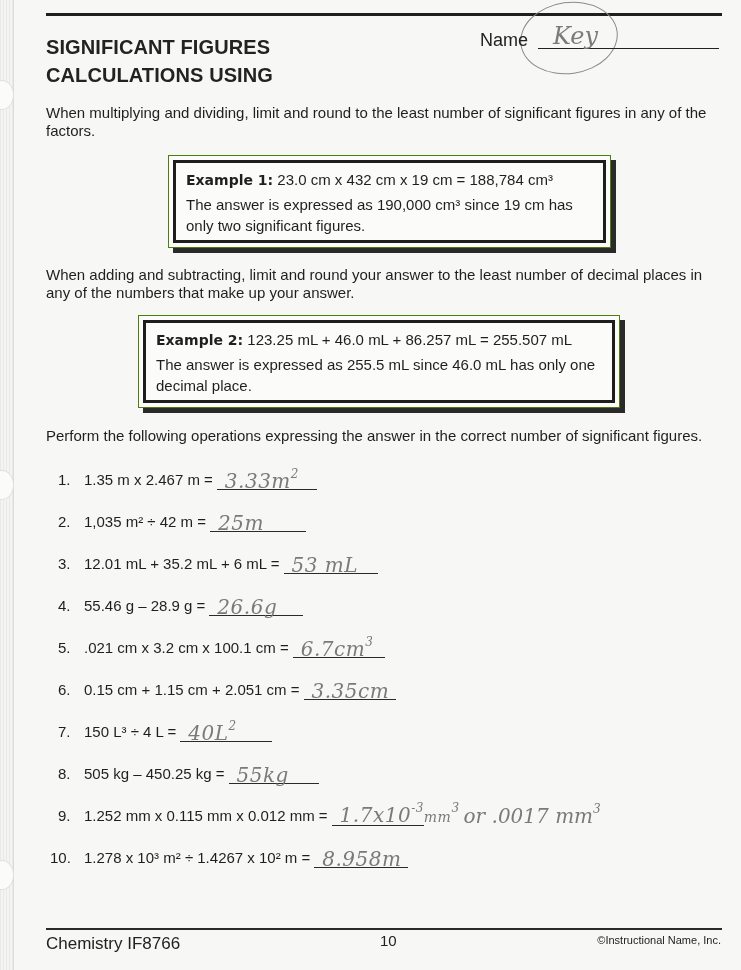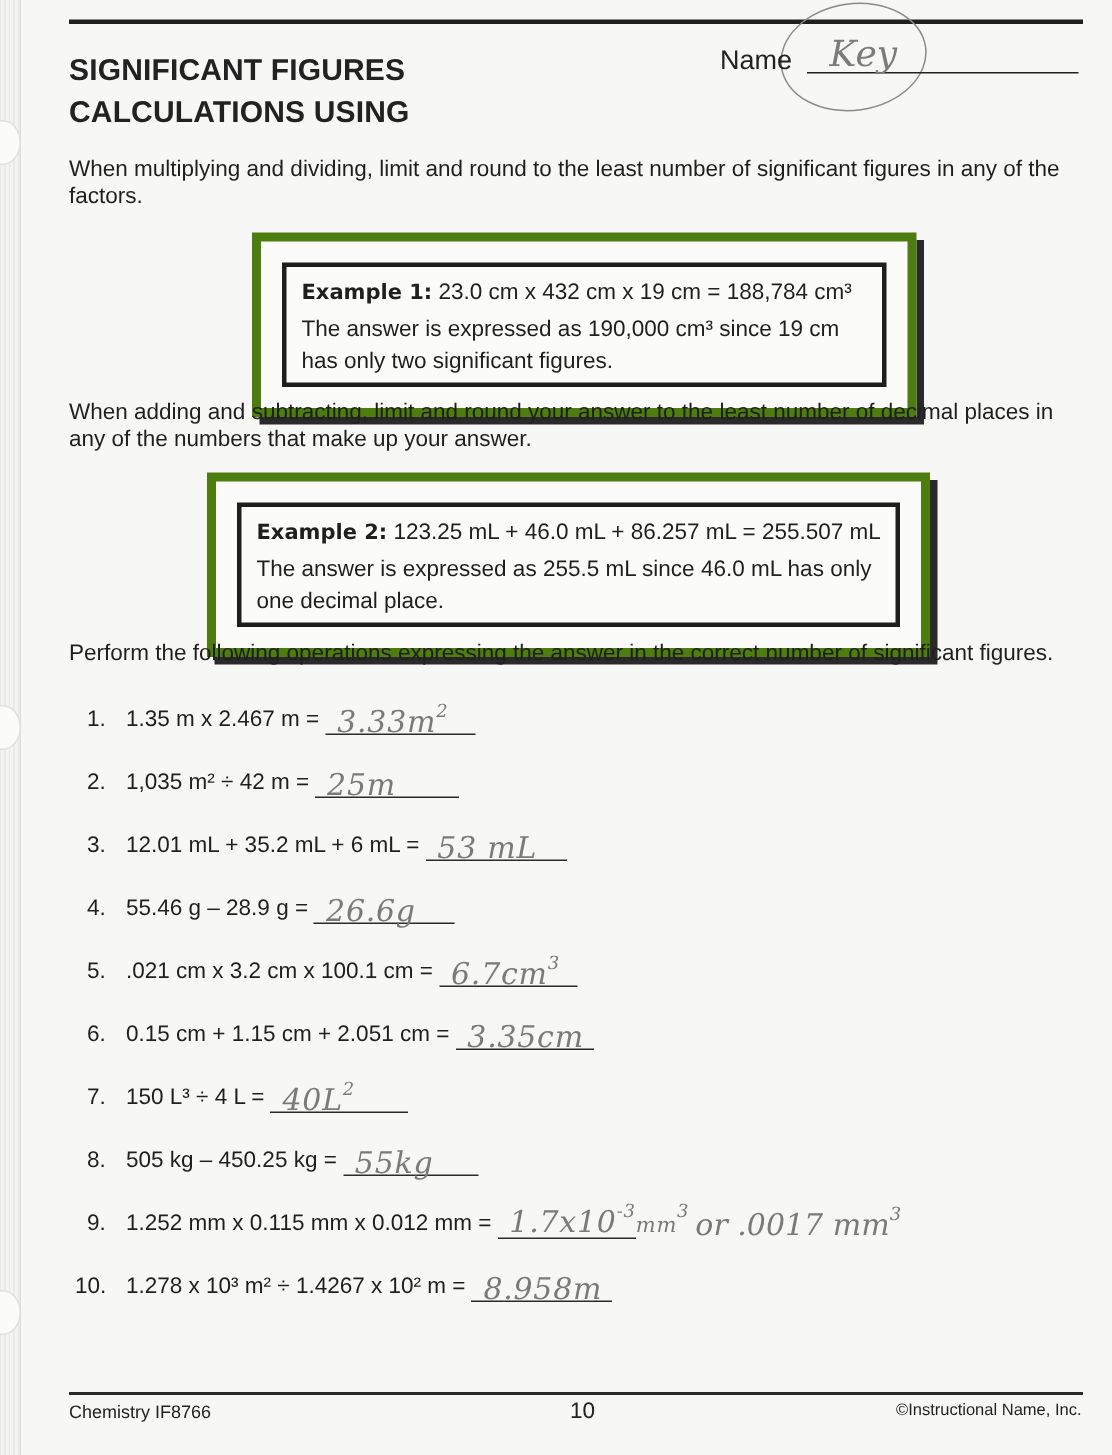--- a/index.html
+++ b/index.html
@@ -45,21 +45,21 @@
       position: absolute; left: 520px; top: 2px; width: 98px; height: 72px;
       border: 1.2px solid #8a8a8a; border-radius: 50%;
       transform: rotate(-8deg);
     }
     .para {
       position: absolute; left: 46px; width: 680px;
       font-family: "Liberation Sans", sans-serif; font-size: 15px; line-height: 18px; color: #1f1f1f;
     }
     .example-box {
       position: absolute;
-      border: 6px solid #4d7c0f; padding: 14px; background: #fbfbfa;
+      border: 1px solid #4d7c0f; padding: 4px; background: #fbfbfa;
       box-shadow: 5px 5px 0 #2a2a2a;
     }
     .example-inner {
       border: 3px solid #1e1e1e; padding: 6px 10px 4px 10px;
       font-family: "Liberation Sans", sans-serif; font-size: 15px; line-height: 21px; color: #1f1f1f;
     }
     .example-head { white-space: nowrap; margin-bottom: 3px; }
     .example-head b { font-family: "DejaVu Sans", sans-serif; font-weight: bold; font-size: 14px; }
     .problem {
       position: absolute; left: 58px; height: 24px;
@@ -83,21 +83,21 @@
       font-family: "DejaVu Serif", serif; font-style: italic; font-size: 20px;
       color: #7a7a7a; white-space: nowrap;
     }
     .hand-extra sup { font-size: 12px; vertical-align: 10px; }
     .foot-rule {
       position: absolute; left: 46px; top: 928px; width: 676px; height: 2px; background: #2a2a2a;
     }
     .foot {
       position: absolute; top: 934px; font-family: "Liberation Sans", sans-serif; color: #222;
     }
-    .foot-left { left: 46px; font-size: 12px; }
+    .foot-left { left: 46px; font-size: 17px; }
     .foot-center { left: 380px; font-size: 15px; top: 932px; }
     .foot-right { right: 20px; font-size: 11px; }
   </style>
 </head>
 <body>
 
 <div class="binding">
   <div class="binding-hole" style="top:80px"></div>
   <div class="binding-hole" style="top:470px"></div>
   <div class="binding-hole" style="top:860px"></div>

